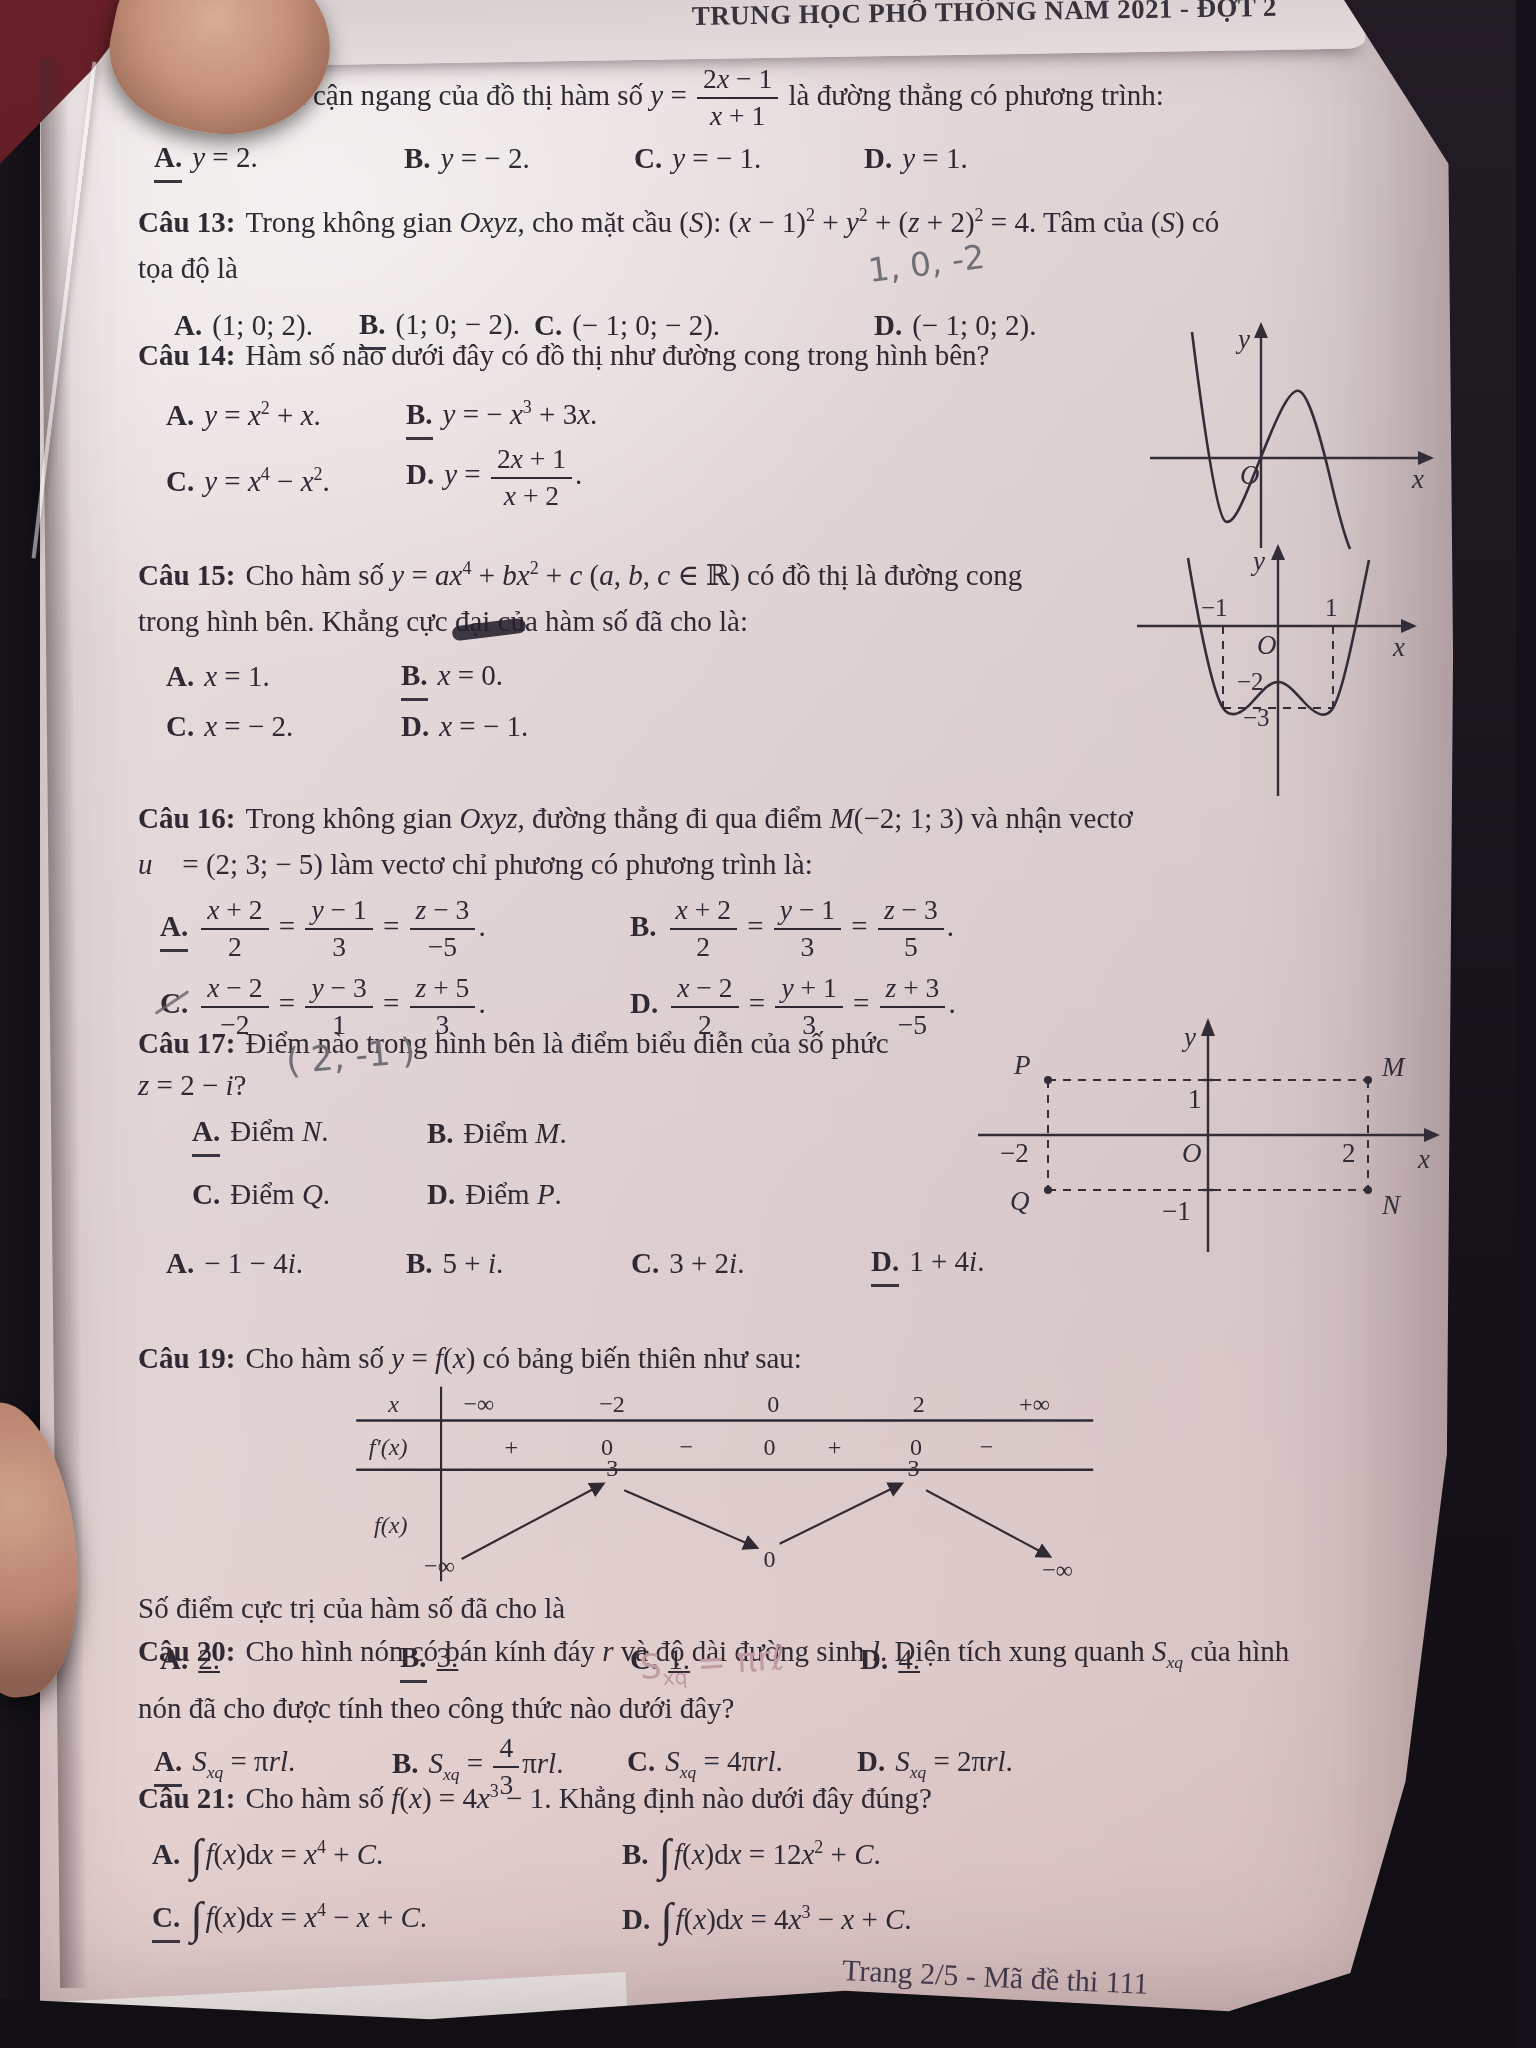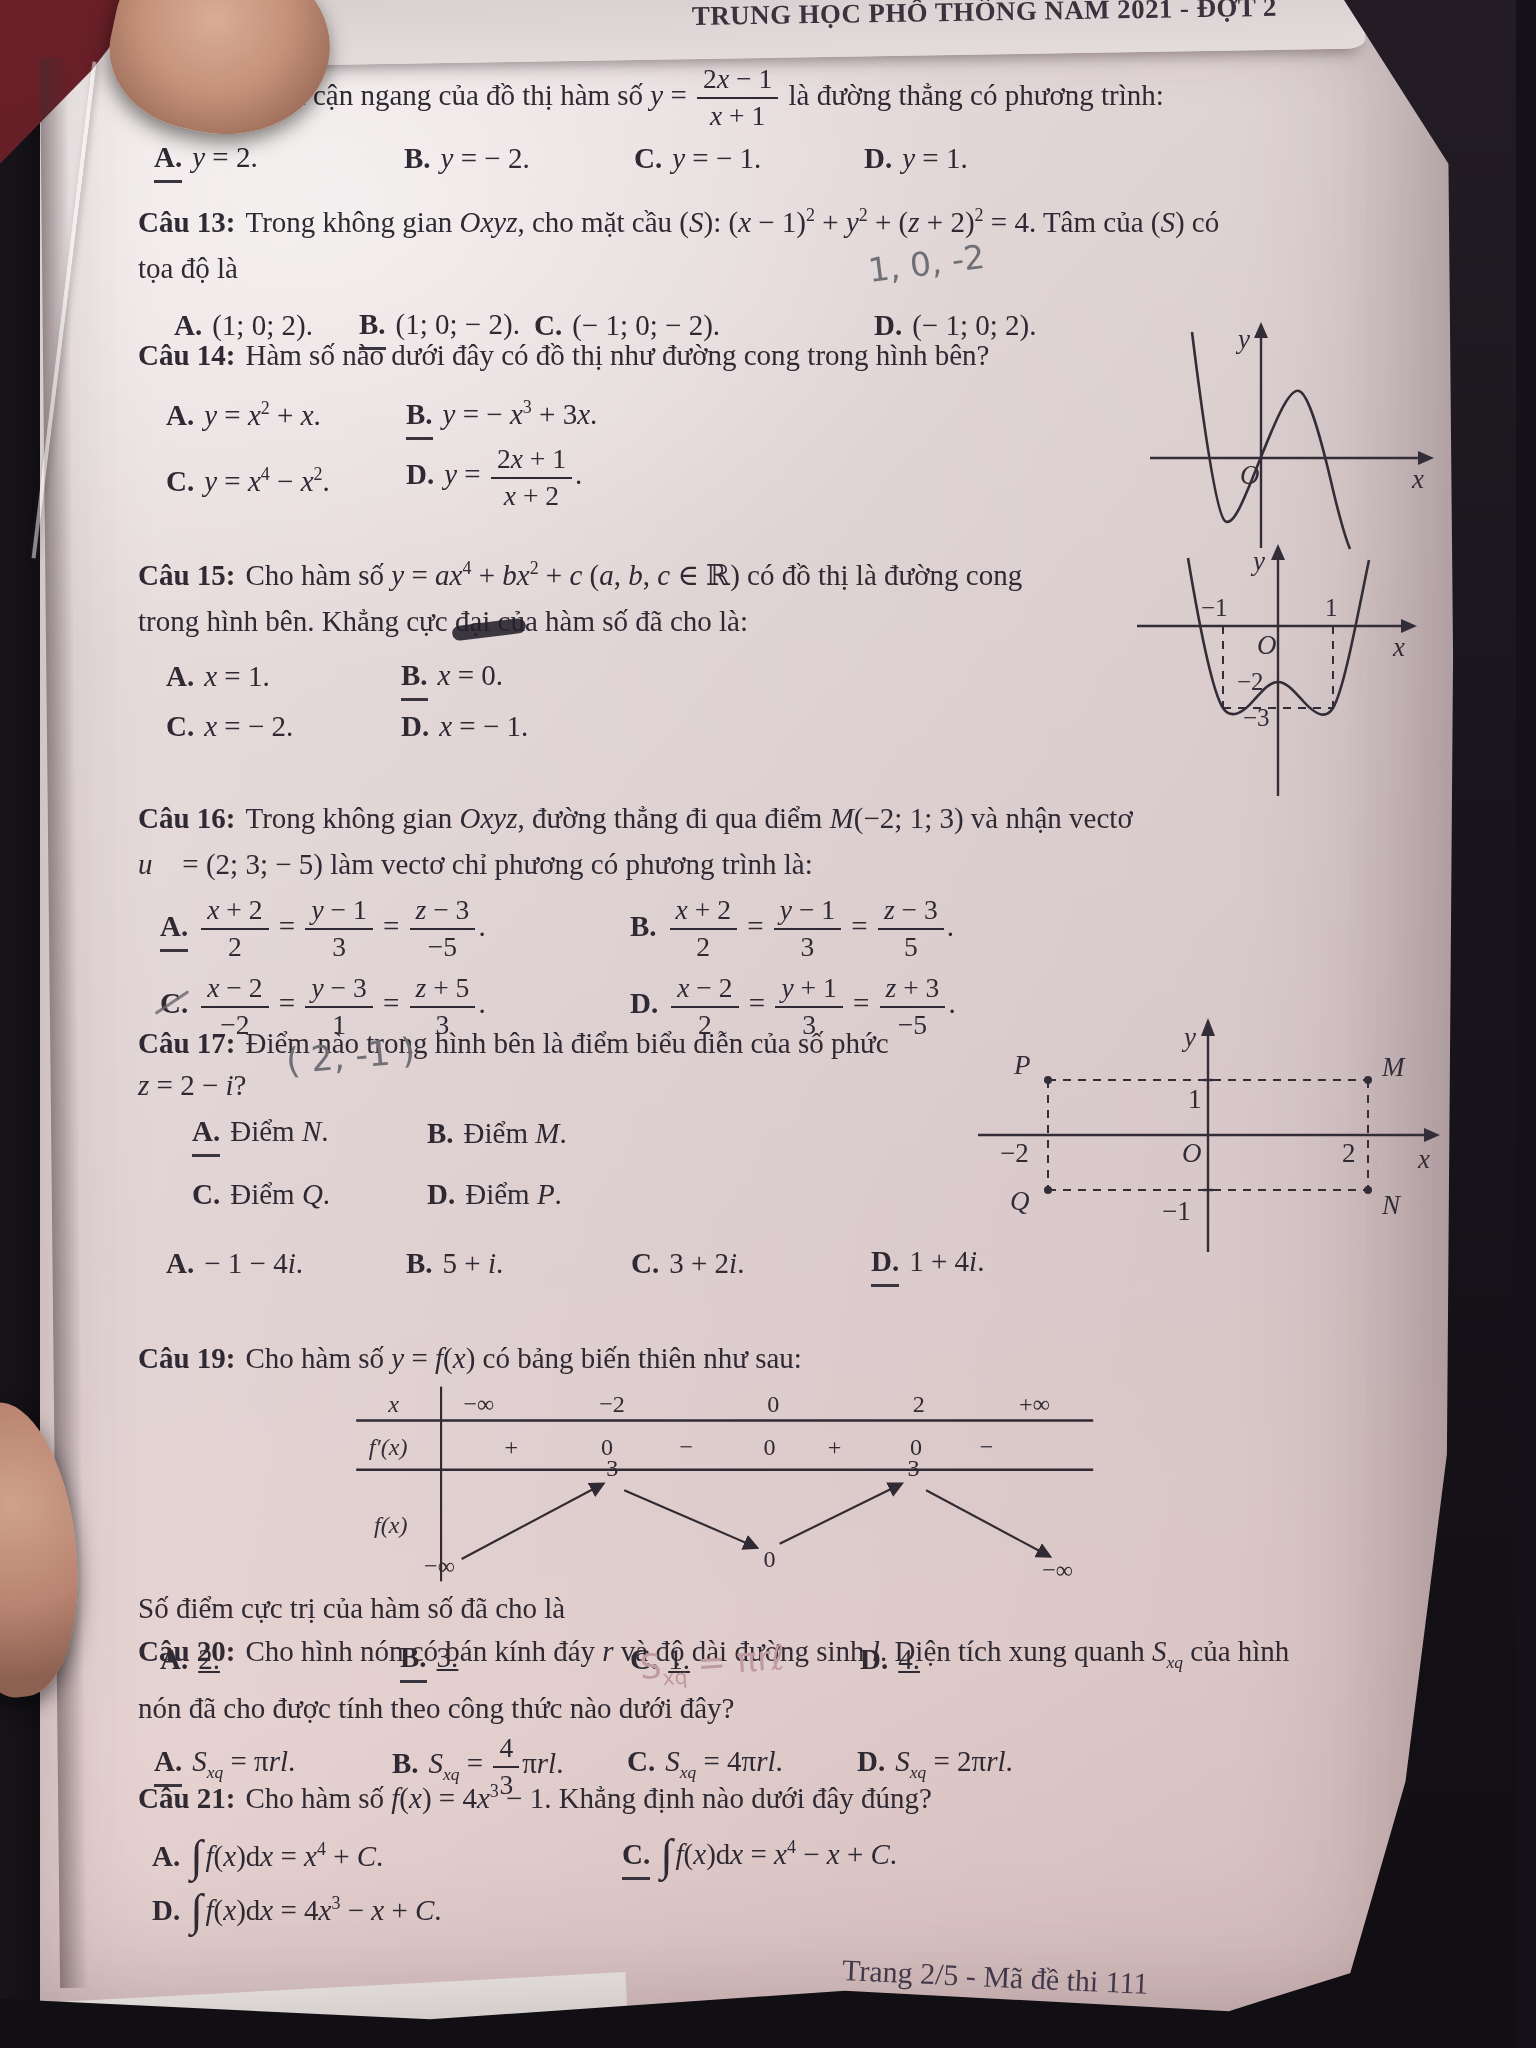--- a/index.html
+++ b/index.html
@@ -273,22 +273,23 @@
         <div class="opt picked"><span class="ol">A.</span><span><i class="mi">S</i><sub><i class="mi">xq</i></sub> = π<i class="mi">rl</i>.</span></div>
         <div class="opt"><span class="ol">B.</span><span><i class="mi">S</i><sub><i class="mi">xq</i></sub> = <span class="frac"><span class="fn">4</span><span class="fd">3</span></span>π<i class="mi">rl</i>.</span></div>
         <div class="opt"><span class="ol">C.</span><span><i class="mi">S</i><sub><i class="mi">xq</i></sub> = 4π<i class="mi">rl</i>.</span></div>
         <div class="opt"><span class="ol">D.</span><span><i class="mi">S</i><sub><i class="mi">xq</i></sub> = 2π<i class="mi">rl</i>.</span></div>
       </div>
     </div>
     <div class="hw pink" style="left:640px;top:1642px;font-size:34px;transform:rotate(-4deg);">S<sub>xq</sub> = πrℓ</div>
 
     <div class="q" style="top:1768px;">
       <div class="ln"><span class="ql">Câu 21:</span><span>Cho hàm số <i class="mi">f</i>(<i class="mi">x</i>) = 4<i class="mi">x</i><sup>3</sup> − 1. Khẳng định nào dưới đây đúng?</span></div>
-      <div class="opts" style="grid-template-columns:470px auto;padding-left:14px;margin-top:4px;">
+      <div class="opts" style="grid-template-columns:470px auto;padding-left:14px;row-gap:10px;margin-top:4px;">
         <div class="opt"><span class="ol">A.</span><span><span class="int">∫</span><i class="mi">f</i>(<i class="mi">x</i>)d<i class="mi">x</i> = <i class="mi">x</i><sup>4</sup> + <i class="mi">C</i>.</span></div>
+        <div class="opt"><span class="ol">B.</span><span><span class="int">∫</span><i class="mi">f</i>(<i class="mi">x</i>)d<i class="mi">x</i> = 12<i class="mi">x</i><sup>2</sup> + <i class="mi">C</i>.</span></div>
         <div class="opt picked"><span class="ol">C.</span><span><span class="int">∫</span><i class="mi">f</i>(<i class="mi">x</i>)d<i class="mi">x</i> = <i class="mi">x</i><sup>4</sup> − <i class="mi">x</i> + <i class="mi">C</i>.</span></div>
         <div class="opt"><span class="ol">D.</span><span><span class="int">∫</span><i class="mi">f</i>(<i class="mi">x</i>)d<i class="mi">x</i> = 4<i class="mi">x</i><sup>3</sup> − <i class="mi">x</i> + <i class="mi">C</i>.</span></div>
       </div>
     </div>
 
     <div id="footer">Trang 2/5 - Mã đề thi 111</div>
   </div>
 
   <div class="ov" id="corner-tl"></div>
   <div class="ov" id="crease-l"></div>

